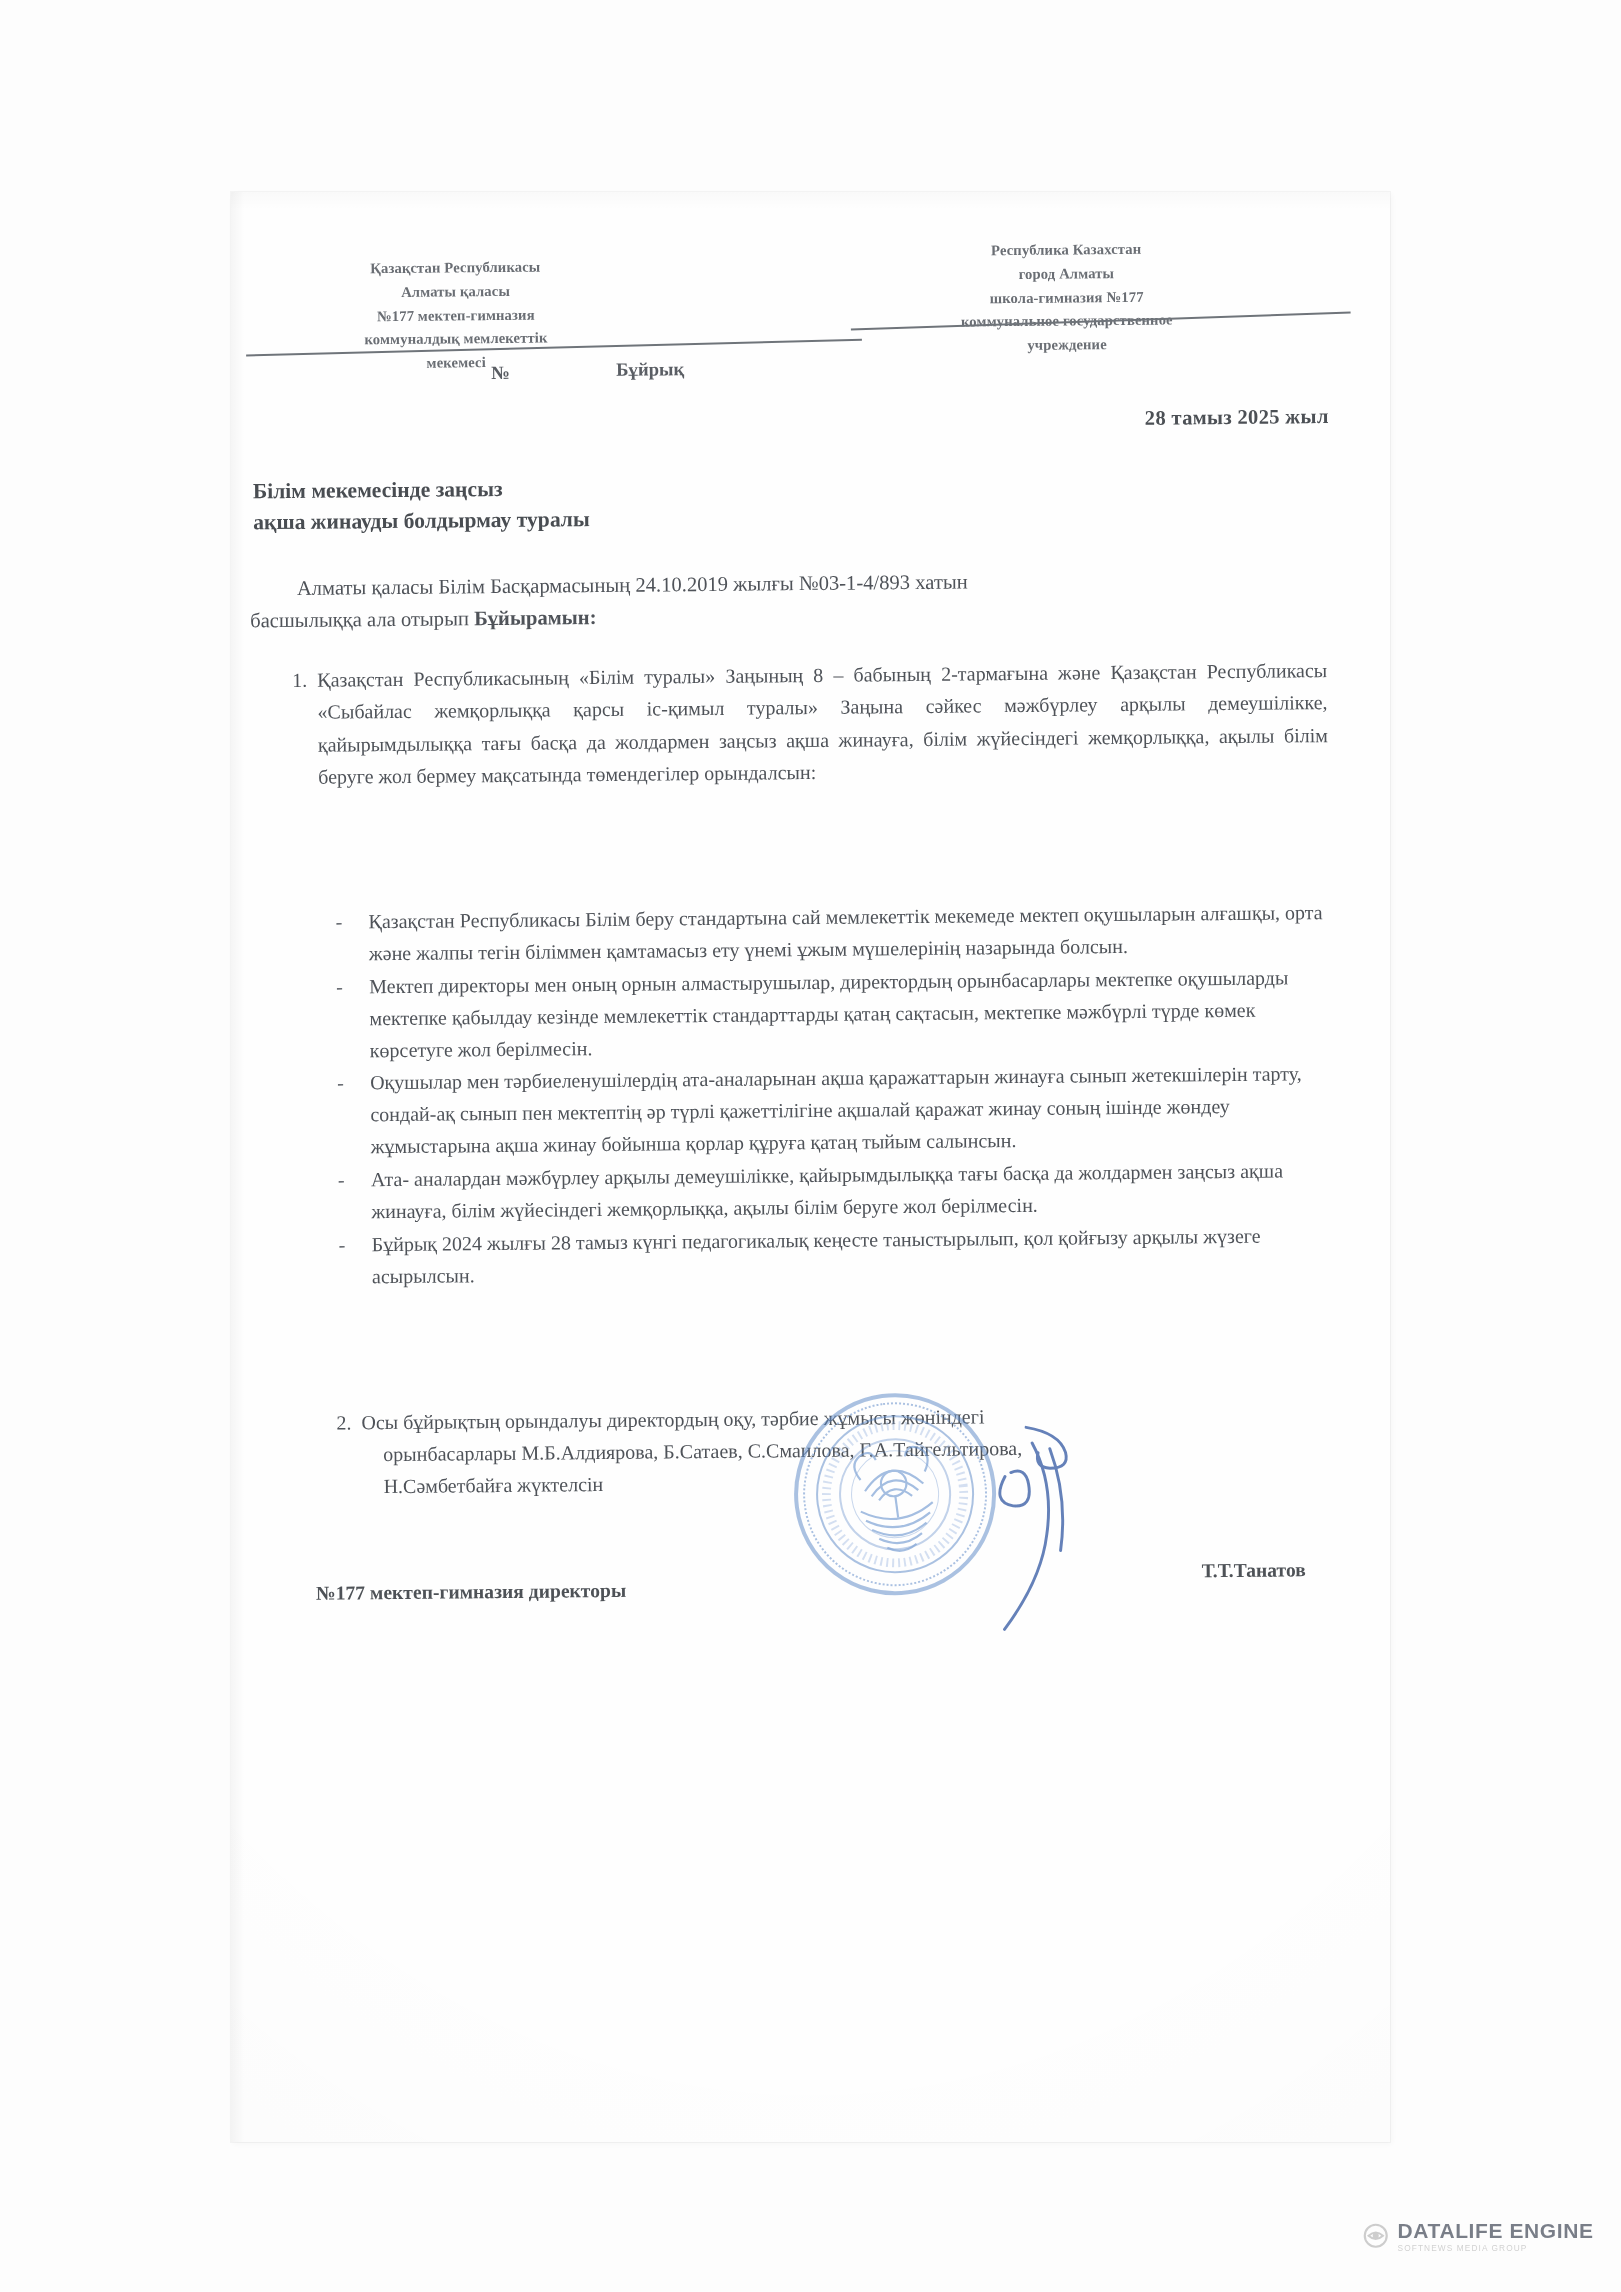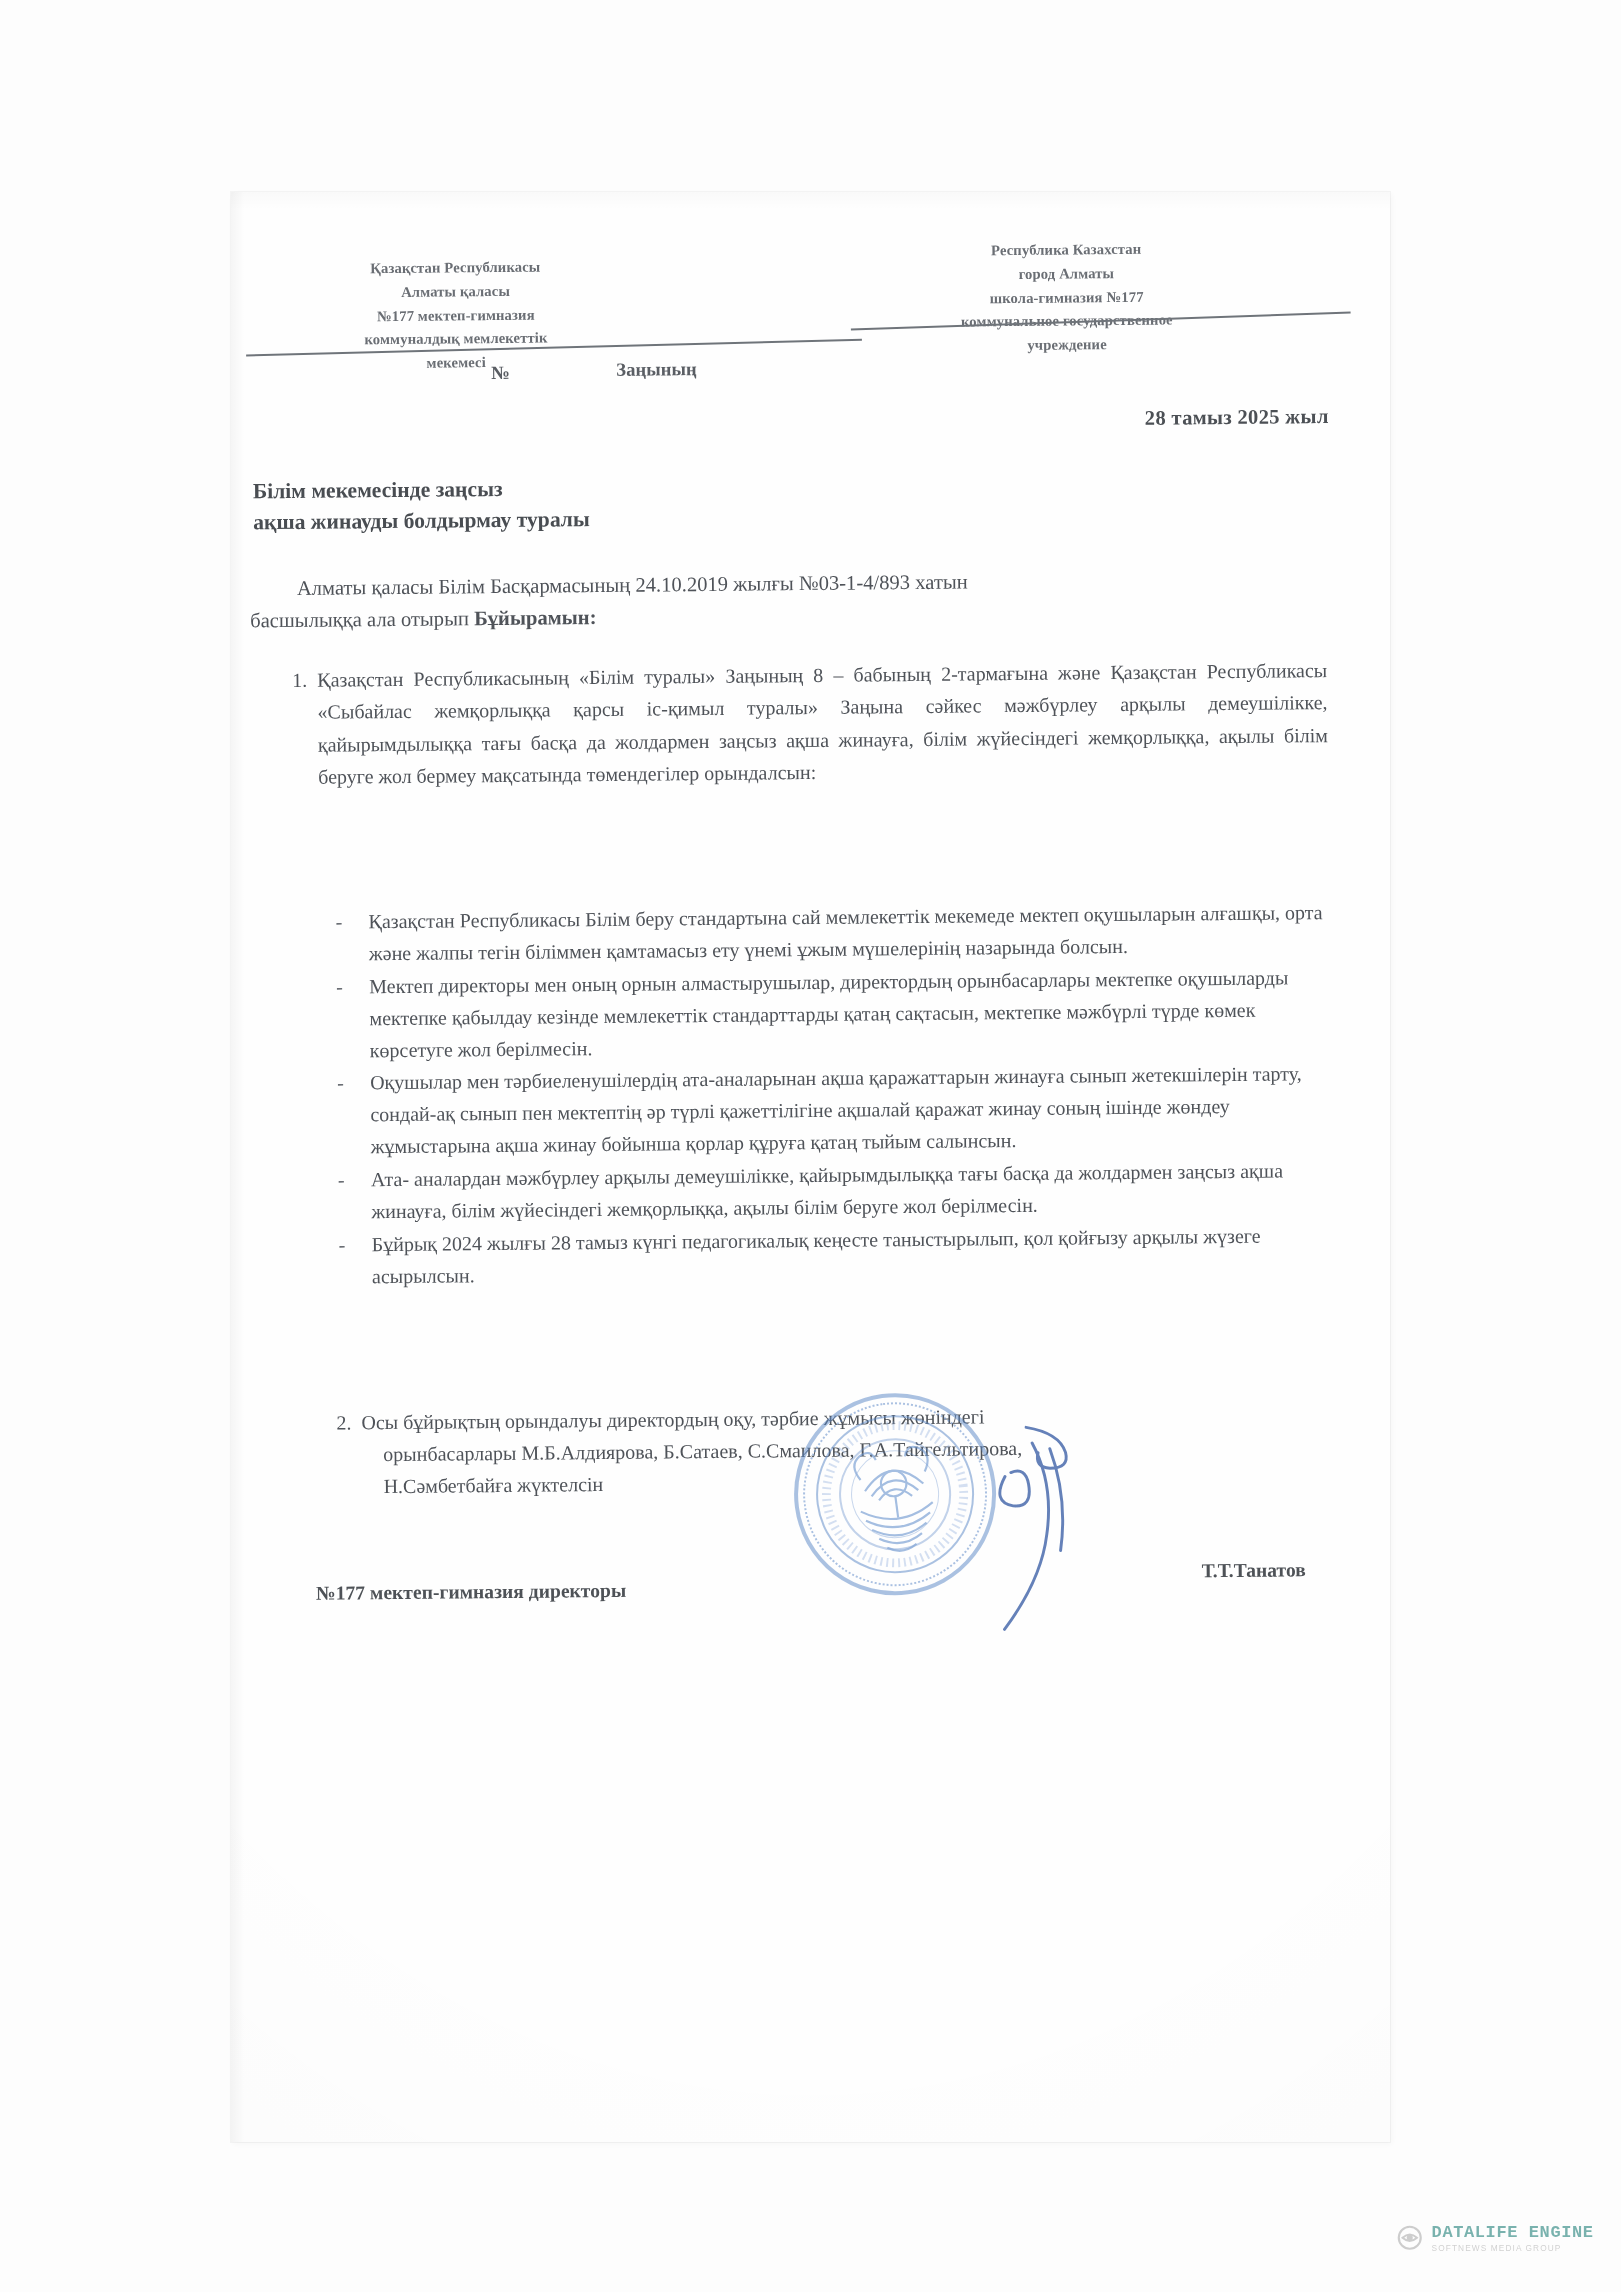--- a/index.html
+++ b/index.html
@@ -177,23 +177,23 @@
   }
 
   
   #watermark{
     position:absolute;right:27.4px;bottom:41px;
     display:flex;align-items:center;gap:8.8px;
     opacity:.55;
   }
   #watermark .wm-text{line-height:1;}
   #watermark .wm-main{
-    font-family:Liberation Mono, monospace;
-    font-size:17px;font-weight:700;letter-spacing:0.6px;
-    color:#0f766e;
+    font-family:Liberation Sans, sans-serif;
+    font-size:21px;font-weight:700;letter-spacing:0.6px;
+    color:#0f172a;
   }
   #watermark .wm-sub{
     font-family:Liberation Sans, sans-serif;
     font-size:8.3px;letter-spacing:1.1px;
     color:#adadad;margin-top:2.9px;
   }
 </style>
 </head>
 <body>
 
@@ -214,21 +214,21 @@
       <div class="lh-line">школа-гимназия №177</div>
       <div class="lh-line">коммунальное государственное</div>
       <div class="lh-line">учреждение</div>
     </div>
 
     <div class="rule"></div>
     <div class="rule2"></div>
 
     <div class="order-row doc-text">
       <span class="order-no">№</span>
-      <span class="order-word">Заңының</span>
+      <span class="order-word">Бұйрық</span>
     </div>
 
     <div class="doc-date doc-text">28 тамыз  2025  жыл</div>
 
     <div class="subject doc-text">
       <div>Білім мекемесінде заңсыз</div>
       <div>ақша жинауды болдырмау туралы</div>
     </div>
 
     <div class="intro doc-text">

